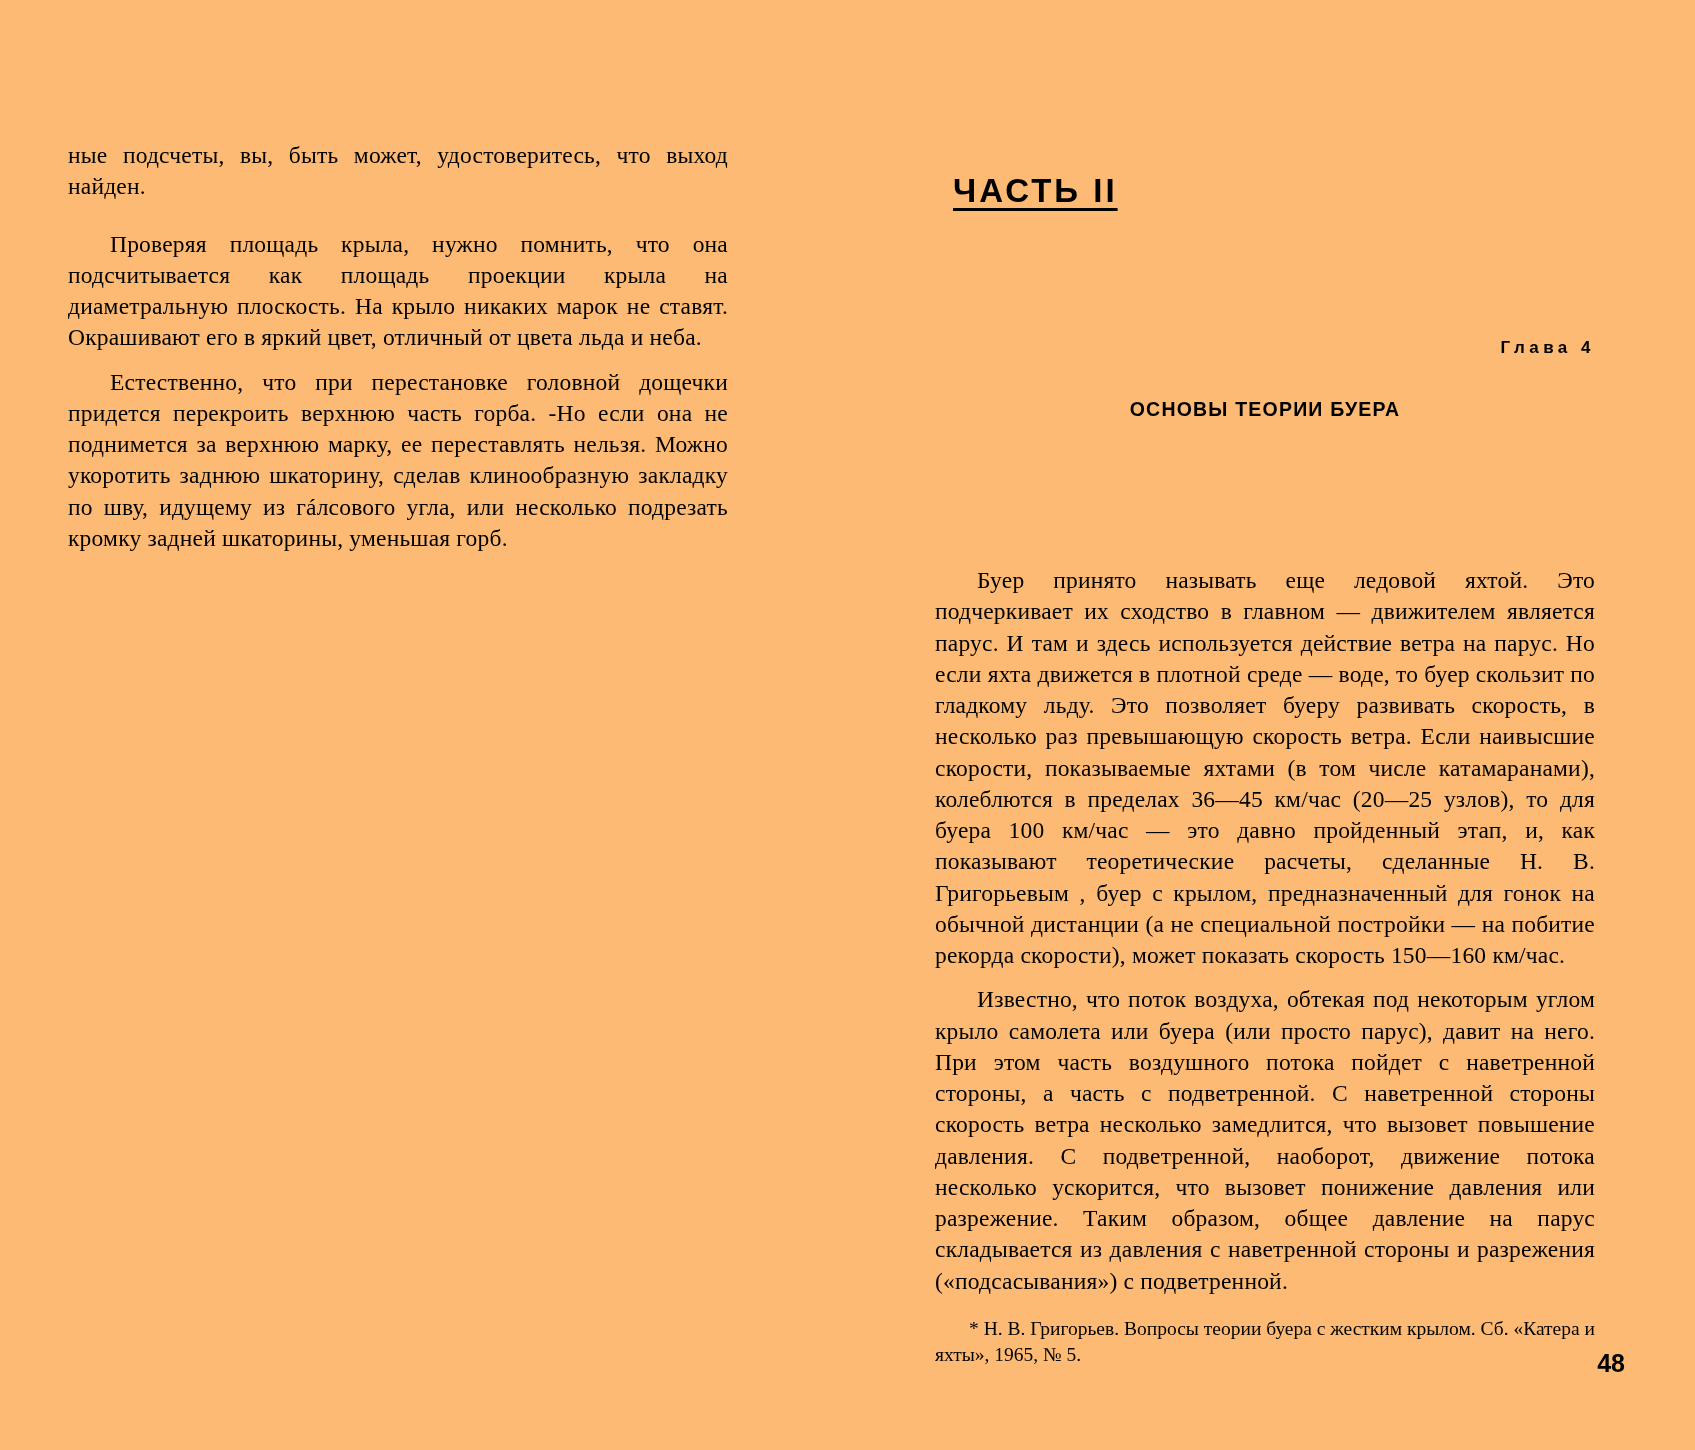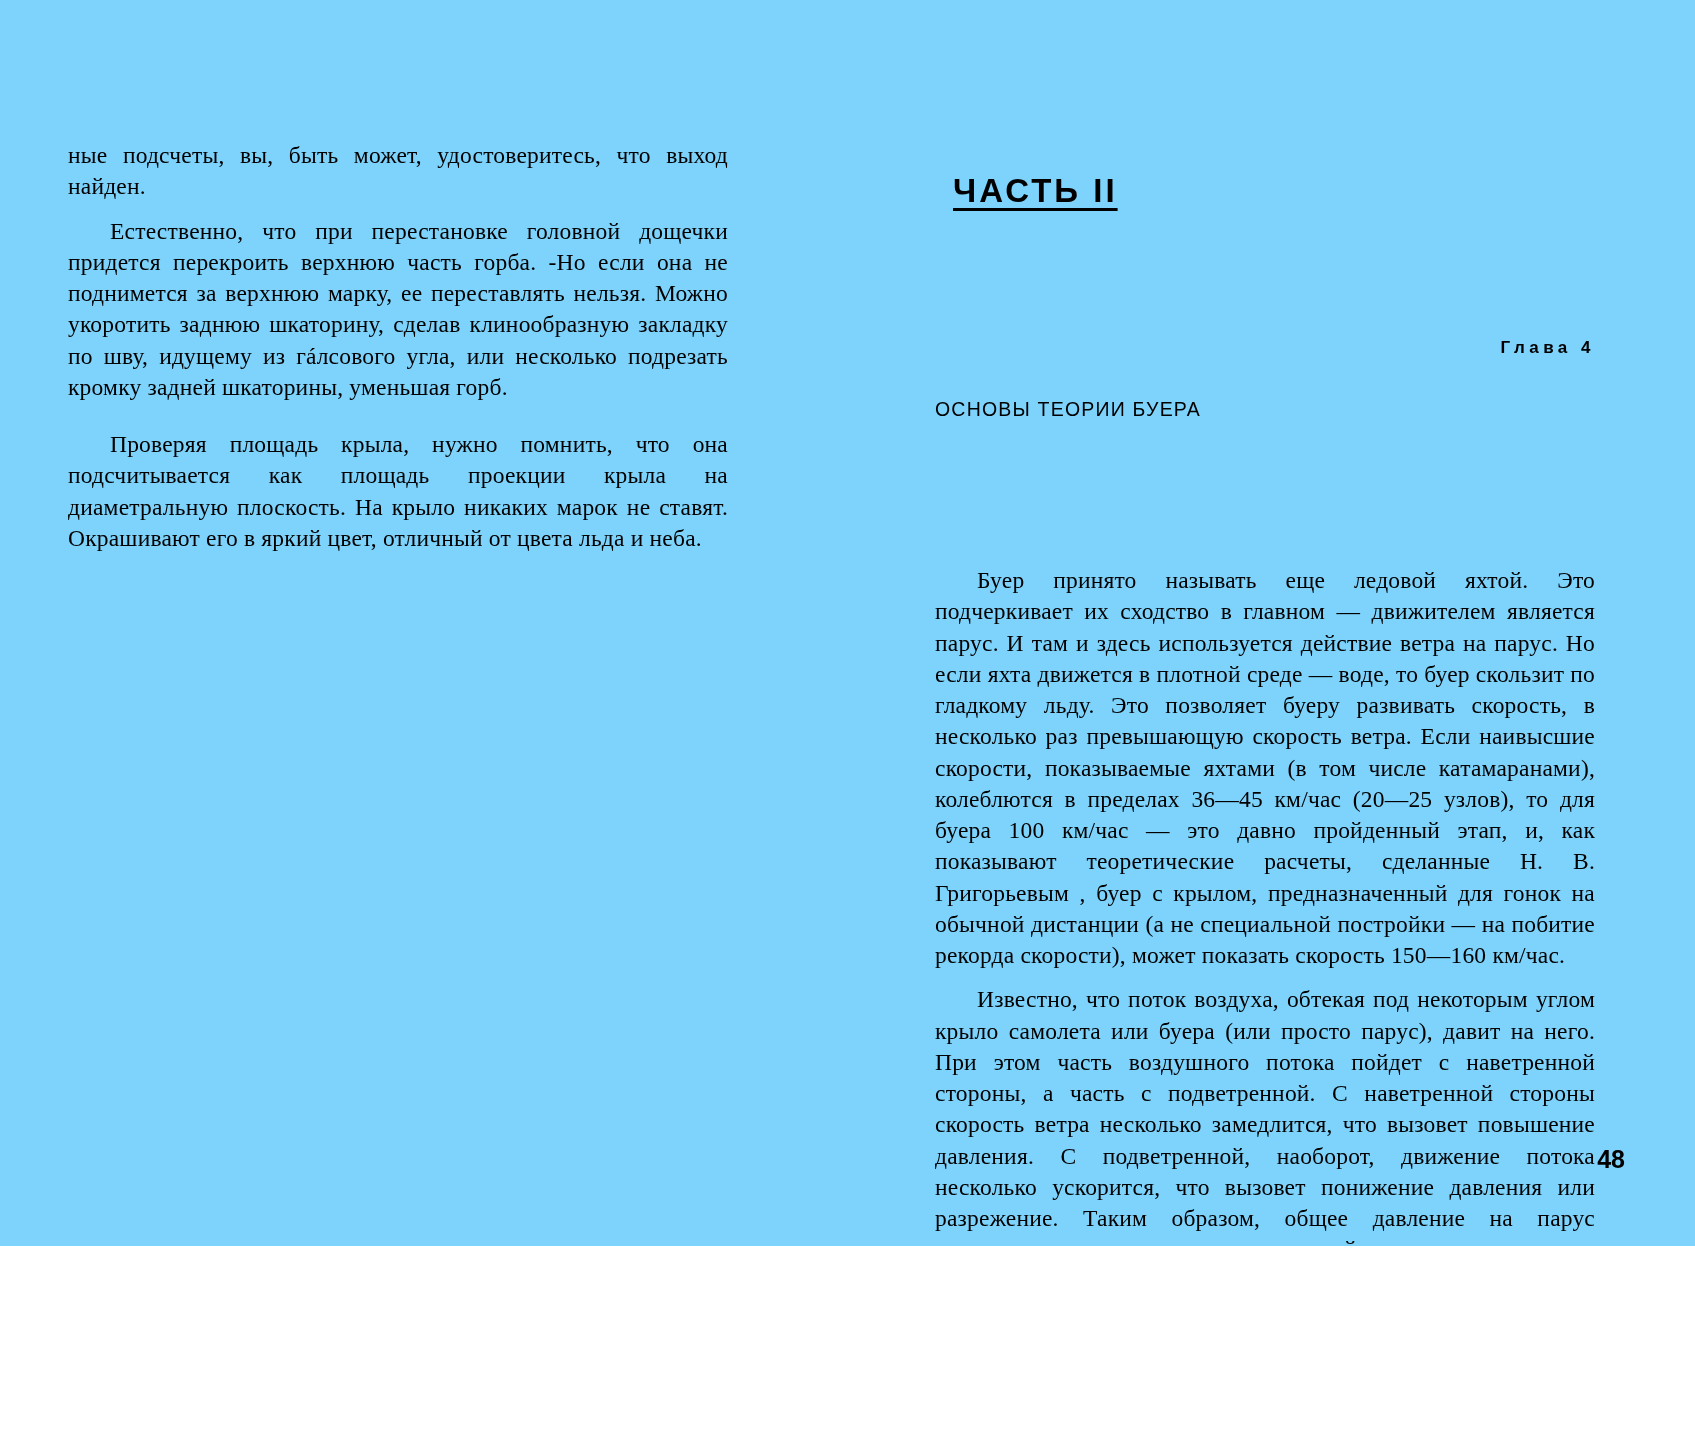--- a/index.html
+++ b/index.html
@@ -3,22 +3,22 @@
 <meta charset="utf-8">
 <style>
   html, body {
     margin: 0;
     padding: 0;
     background: #ffffff;
   }
   .page {
     position: relative;
     width: 1695px;
-    height: 1246px;
-    background: #7dd3fc;
+    height: 1450px;
+    background: #fdba74;
     font-family: "Liberation Serif", serif;
     color: #000000;
     overflow: hidden;
   }
   .column {
     position: absolute;
     top: 140px;
     width: 660px;
   }
   .column-left {
@@ -61,22 +61,23 @@
     font-size: 17px;
     font-weight: 700;
     letter-spacing: 4.5px;
     text-align: right;
     margin: 0;
     padding-top: 110px;
   }
   .chapter-title {
     font-family: "Liberation Sans", sans-serif;
     font-size: 19.5px;
-    font-weight: 400;
+    font-weight: 700;
     letter-spacing: 1.2px;
+    text-align: center;
     margin: 0;
     padding-top: 40px;
   }
   .chapter-body {
     padding-top: 96px;
   }
   .footnote {
     font-size: 19.5px;
     line-height: 1.3;
     text-align: justify;
@@ -91,22 +92,22 @@
     font-weight: 700;
   }
 </style>
 </head>
 <body>
 
 <div class="page">
 
   <div class="column column-left">
     <p class="body-text">ные подсчеты, вы, быть может, удостоверитесь, что выход найден.</p>
+    <p class="body-text indent para-gap-large">Проверяя площадь крыла, нужно помнить, что она подсчитывается как площадь проекции крыла на диаметральную плоскость. На крыло никаких марок не ставят. Окрашивают его в яркий цвет, отличный от цвета льда и неба.</p>
     <p class="body-text indent">Естественно, что при перестановке головной дощечки придется перекроить верхнюю часть горба. -Но если она не поднимется за верхнюю марку, ее переставлять нельзя. Можно укоротить заднюю шкаторину, сделав клинообразную закладку по шву, идущему из гáлсового угла, или несколько подрезать кромку задней шкаторины, уменьшая горб.</p>
-    <p class="body-text indent para-gap-large">Проверяя площадь крыла, нужно помнить, что она подсчитывается как площадь проекции крыла на диаметральную плоскость. На крыло никаких марок не ставят. Окрашивают его в яркий цвет, отличный от цвета льда и неба.</p>
   </div>
 
   <div class="column column-right">
     <h1 class="part-title">ЧАСТЬ  II</h1>
     <div class="chapter-label">Глава 4</div>
     <h2 class="chapter-title">ОСНОВЫ ТЕОРИИ БУЕРА</h2>
 
     <div class="chapter-body">
       <p class="body-text indent">Буер принято называть еще ледовой яхтой. Это подчеркивает их сходство в главном — движителем является парус. И там и здесь используется действие ветра на парус. Но если яхта движется в плотной среде — воде, то буер скользит по гладкому льду. Это позволяет буеру развивать скорость, в несколько раз превышающую скорость ветра. Если наивысшие скорости, показываемые яхтами (в том числе катамаранами), колеблются в пределах 36—45 км/час (20—25 узлов), то для буера 100 км/час — это давно пройденный этап, и, как показывают теоретические расчеты, сделанные Н. В. Григорьевым , буер с крылом, предназначенный для гонок на обычной дистанции (а не специальной постройки — на побитие рекорда скорости), может показать скорость 150—160 км/час.</p>
       <p class="body-text indent">Известно, что поток воздуха, обтекая под некоторым углом крыло самолета или буера (или просто парус), давит на него. При этом часть воздушного потока пойдет с наветренной стороны, а часть с подветренной. С наветренной стороны скорость ветра несколько замедлится, что вызовет повышение давления. С подветренной, наоборот, движение потока несколько ускорится, что вызовет понижение давления или разрежение. Таким образом, общее давление на парус складывается из давления с наветренной стороны и разрежения («подсасывания») с подветренной.</p>

